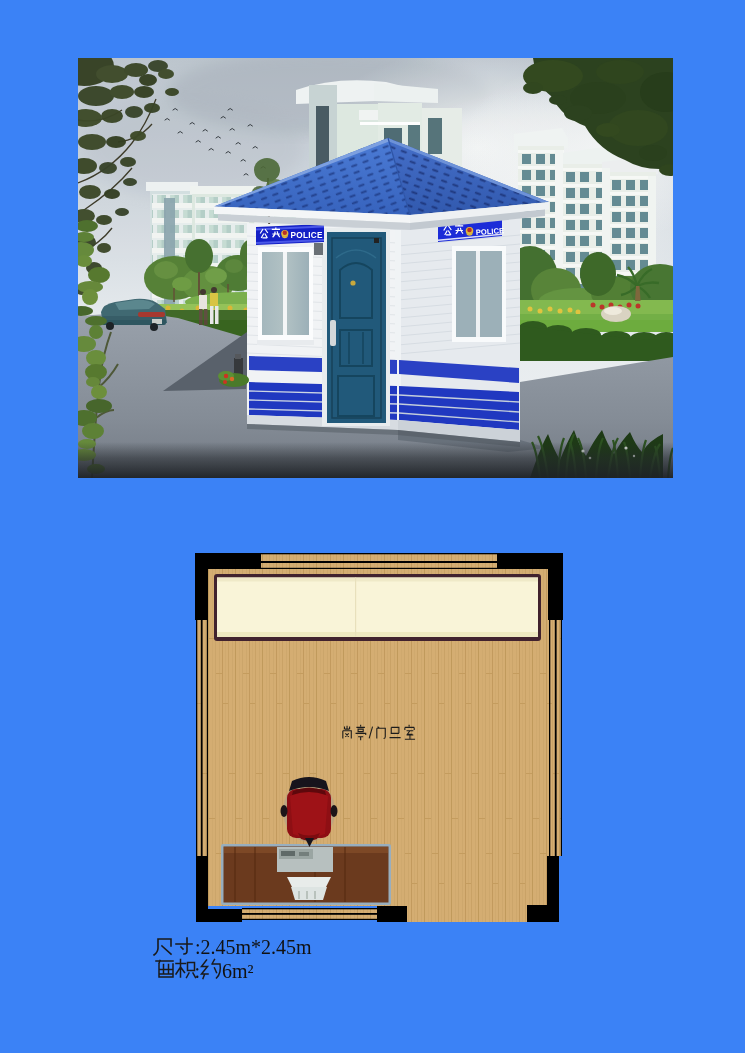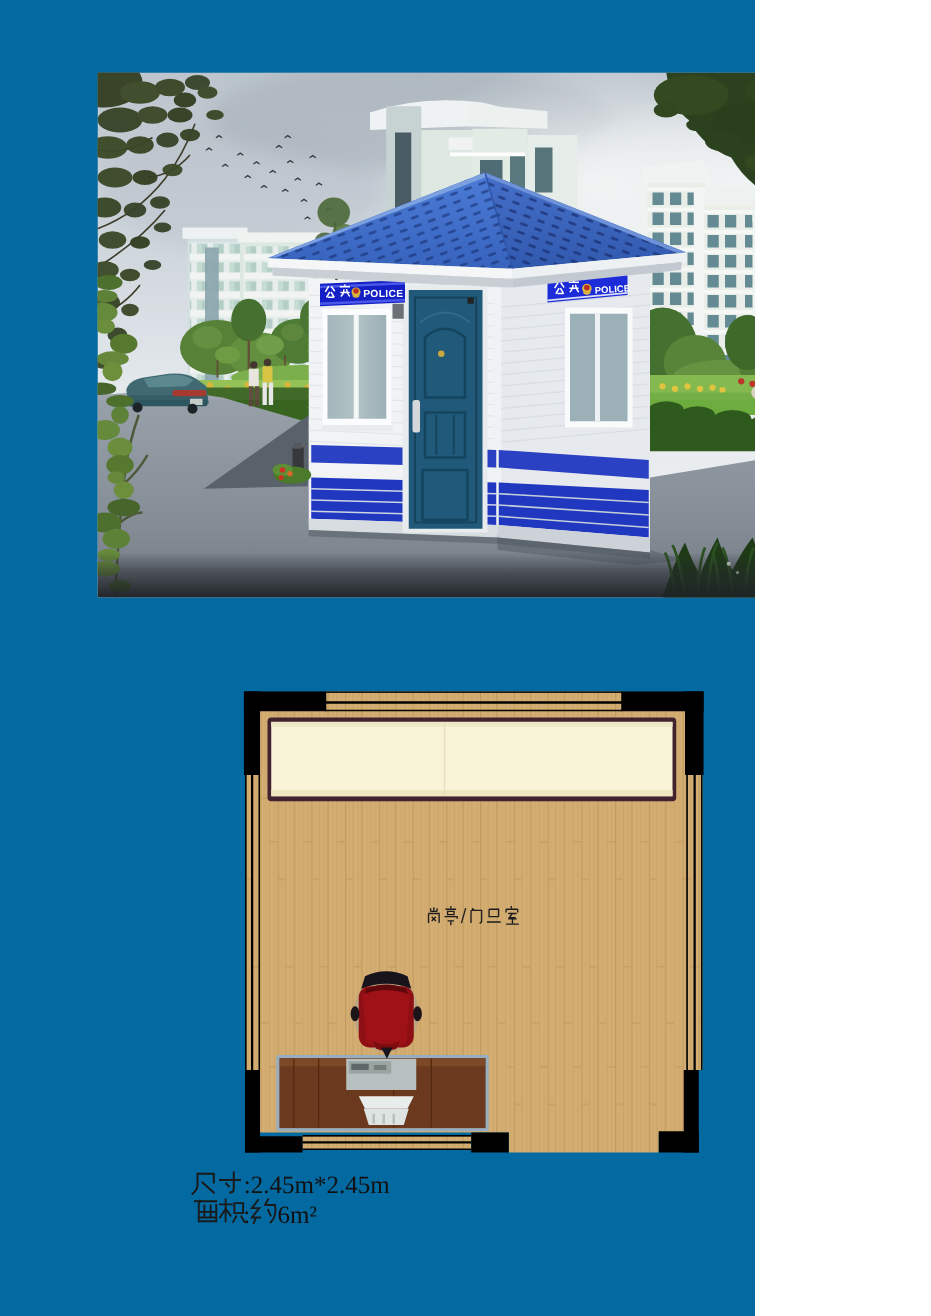--- a/index.html
+++ b/index.html
@@ -1,14 +1,14 @@
 <!DOCTYPE html>
 <html><head><meta charset="utf-8"><style>
 html,body{margin:0;padding:0;background:#fff;}
-#page{position:relative;width:604px;height:1053px;background:#0369a1;overflow:hidden;font-family:"Liberation Serif",serif;}
+#page{position:relative;width:745px;height:1053px;background:#3b82f6;overflow:hidden;font-family:"Liberation Serif",serif;}
 #photo{position:absolute;left:78px;top:58px;}
 #plan{position:absolute;left:195px;top:553px;}
 #dims{position:absolute;left:150px;top:933px;}
 </style></head>
 <body>
 <div id="page">
 <svg id="photo" width="595" height="420" viewBox="0 0 595 420">
 <defs>
 <linearGradient id="sky" x1="0" y1="0" x2="0" y2="1">
  <stop offset="0" stop-color="#bac3cc"></stop>

